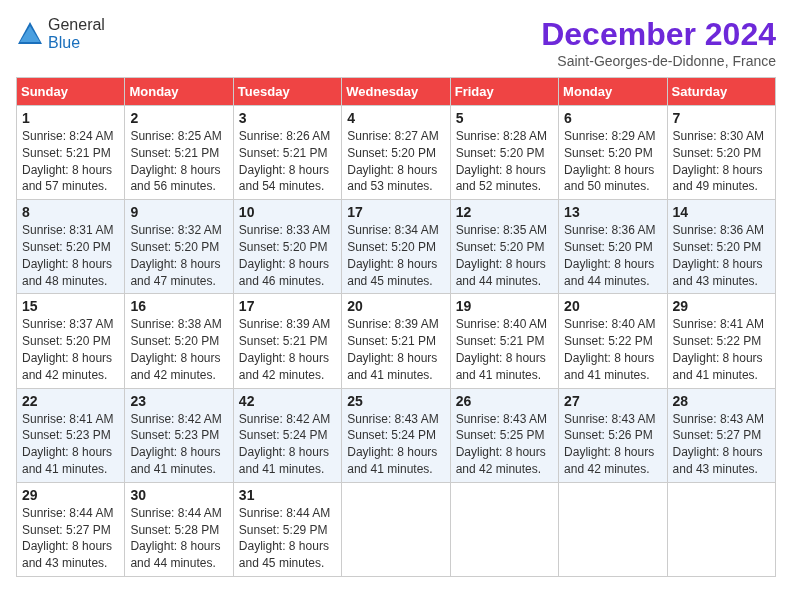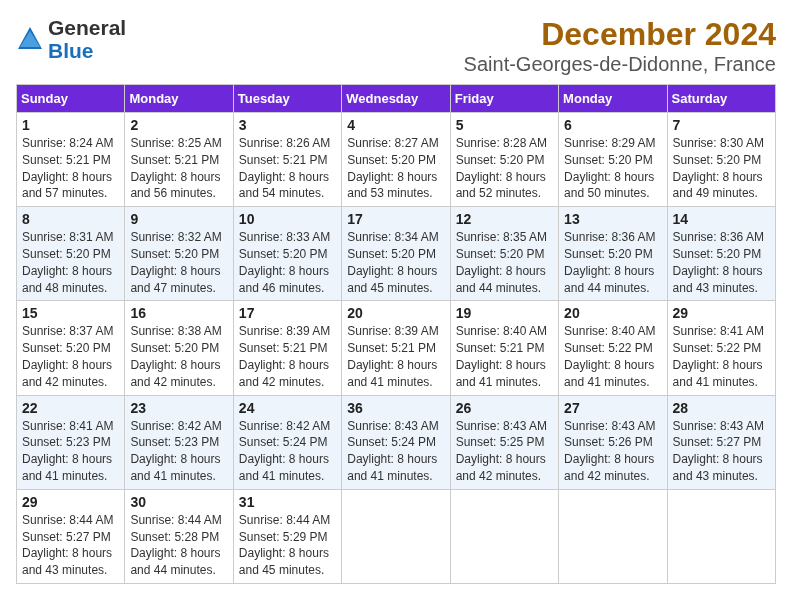--- a/index.html
+++ b/index.html
@@ -15,49 +15,49 @@
       align-items: flex-start;
       justify-content: space-between;
       margin-bottom: 8px;
     }
     .logo {
       display: flex;
       align-items: center;
       gap: 4px;
     }
     .logo-text {
-      font-size: 21px;
-      font-weight: bold;
+      font-size: 16px;
+      font-weight: normal;
       line-height: 1.1;
     }
     .logo-general { color: #333; }
     .logo-blue { color: #1a6fbc; }
     .logo-icon {
       width: 28px;
       height: 28px;
     }
     .title-block {
       text-align: right;
     }
     .month-title {
       font-size: 32px;
       font-weight: bold;
-      color: #a16207;
+      color: #6d28d9;
     }
     .location-title {
-      font-size: 20px;
+      font-size: 14px;
       color: #555;
     }
     .calendar {
       width: 100%;
       border-collapse: collapse;
       font-size: 11px;
     }
     .calendar th {
-      background: #6d28d9;
+      background: #ef4444;
       color: #fff;
       padding: 6px 4px;
       font-size: 13px;
       font-weight: bold;
       text-align: left;
       border: 1px solid #ccc;
     }
     .calendar td {
       border: 1px solid #ccc;
       vertical-align: top;
@@ -260,27 +260,27 @@
           </div>
         </td>
         <td>
           <div class="cell-inner">
             <div class="day-number">23</div>
             <div class="day-detail">Sunrise: 8:42 AM<br>Sunset: 5:23 PM<br>Daylight: 8 hours and 41 minutes.</div>
           </div>
         </td>
         <td>
           <div class="cell-inner">
-            <div class="day-number">24</div>
+            <div class="day-number">42</div>
             <div class="day-detail">Sunrise: 8:42 AM<br>Sunset: 5:24 PM<br>Daylight: 8 hours and 41 minutes.</div>
           </div>
         </td>
         <td>
           <div class="cell-inner">
-            <div class="day-number">36</div>
+            <div class="day-number">25</div>
             <div class="day-detail">Sunrise: 8:43 AM<br>Sunset: 5:24 PM<br>Daylight: 8 hours and 41 minutes.</div>
           </div>
         </td>
         <td>
           <div class="cell-inner">
             <div class="day-number">26</div>
             <div class="day-detail">Sunrise: 8:43 AM<br>Sunset: 5:25 PM<br>Daylight: 8 hours and 42 minutes.</div>
           </div>
         </td>
         <td>

